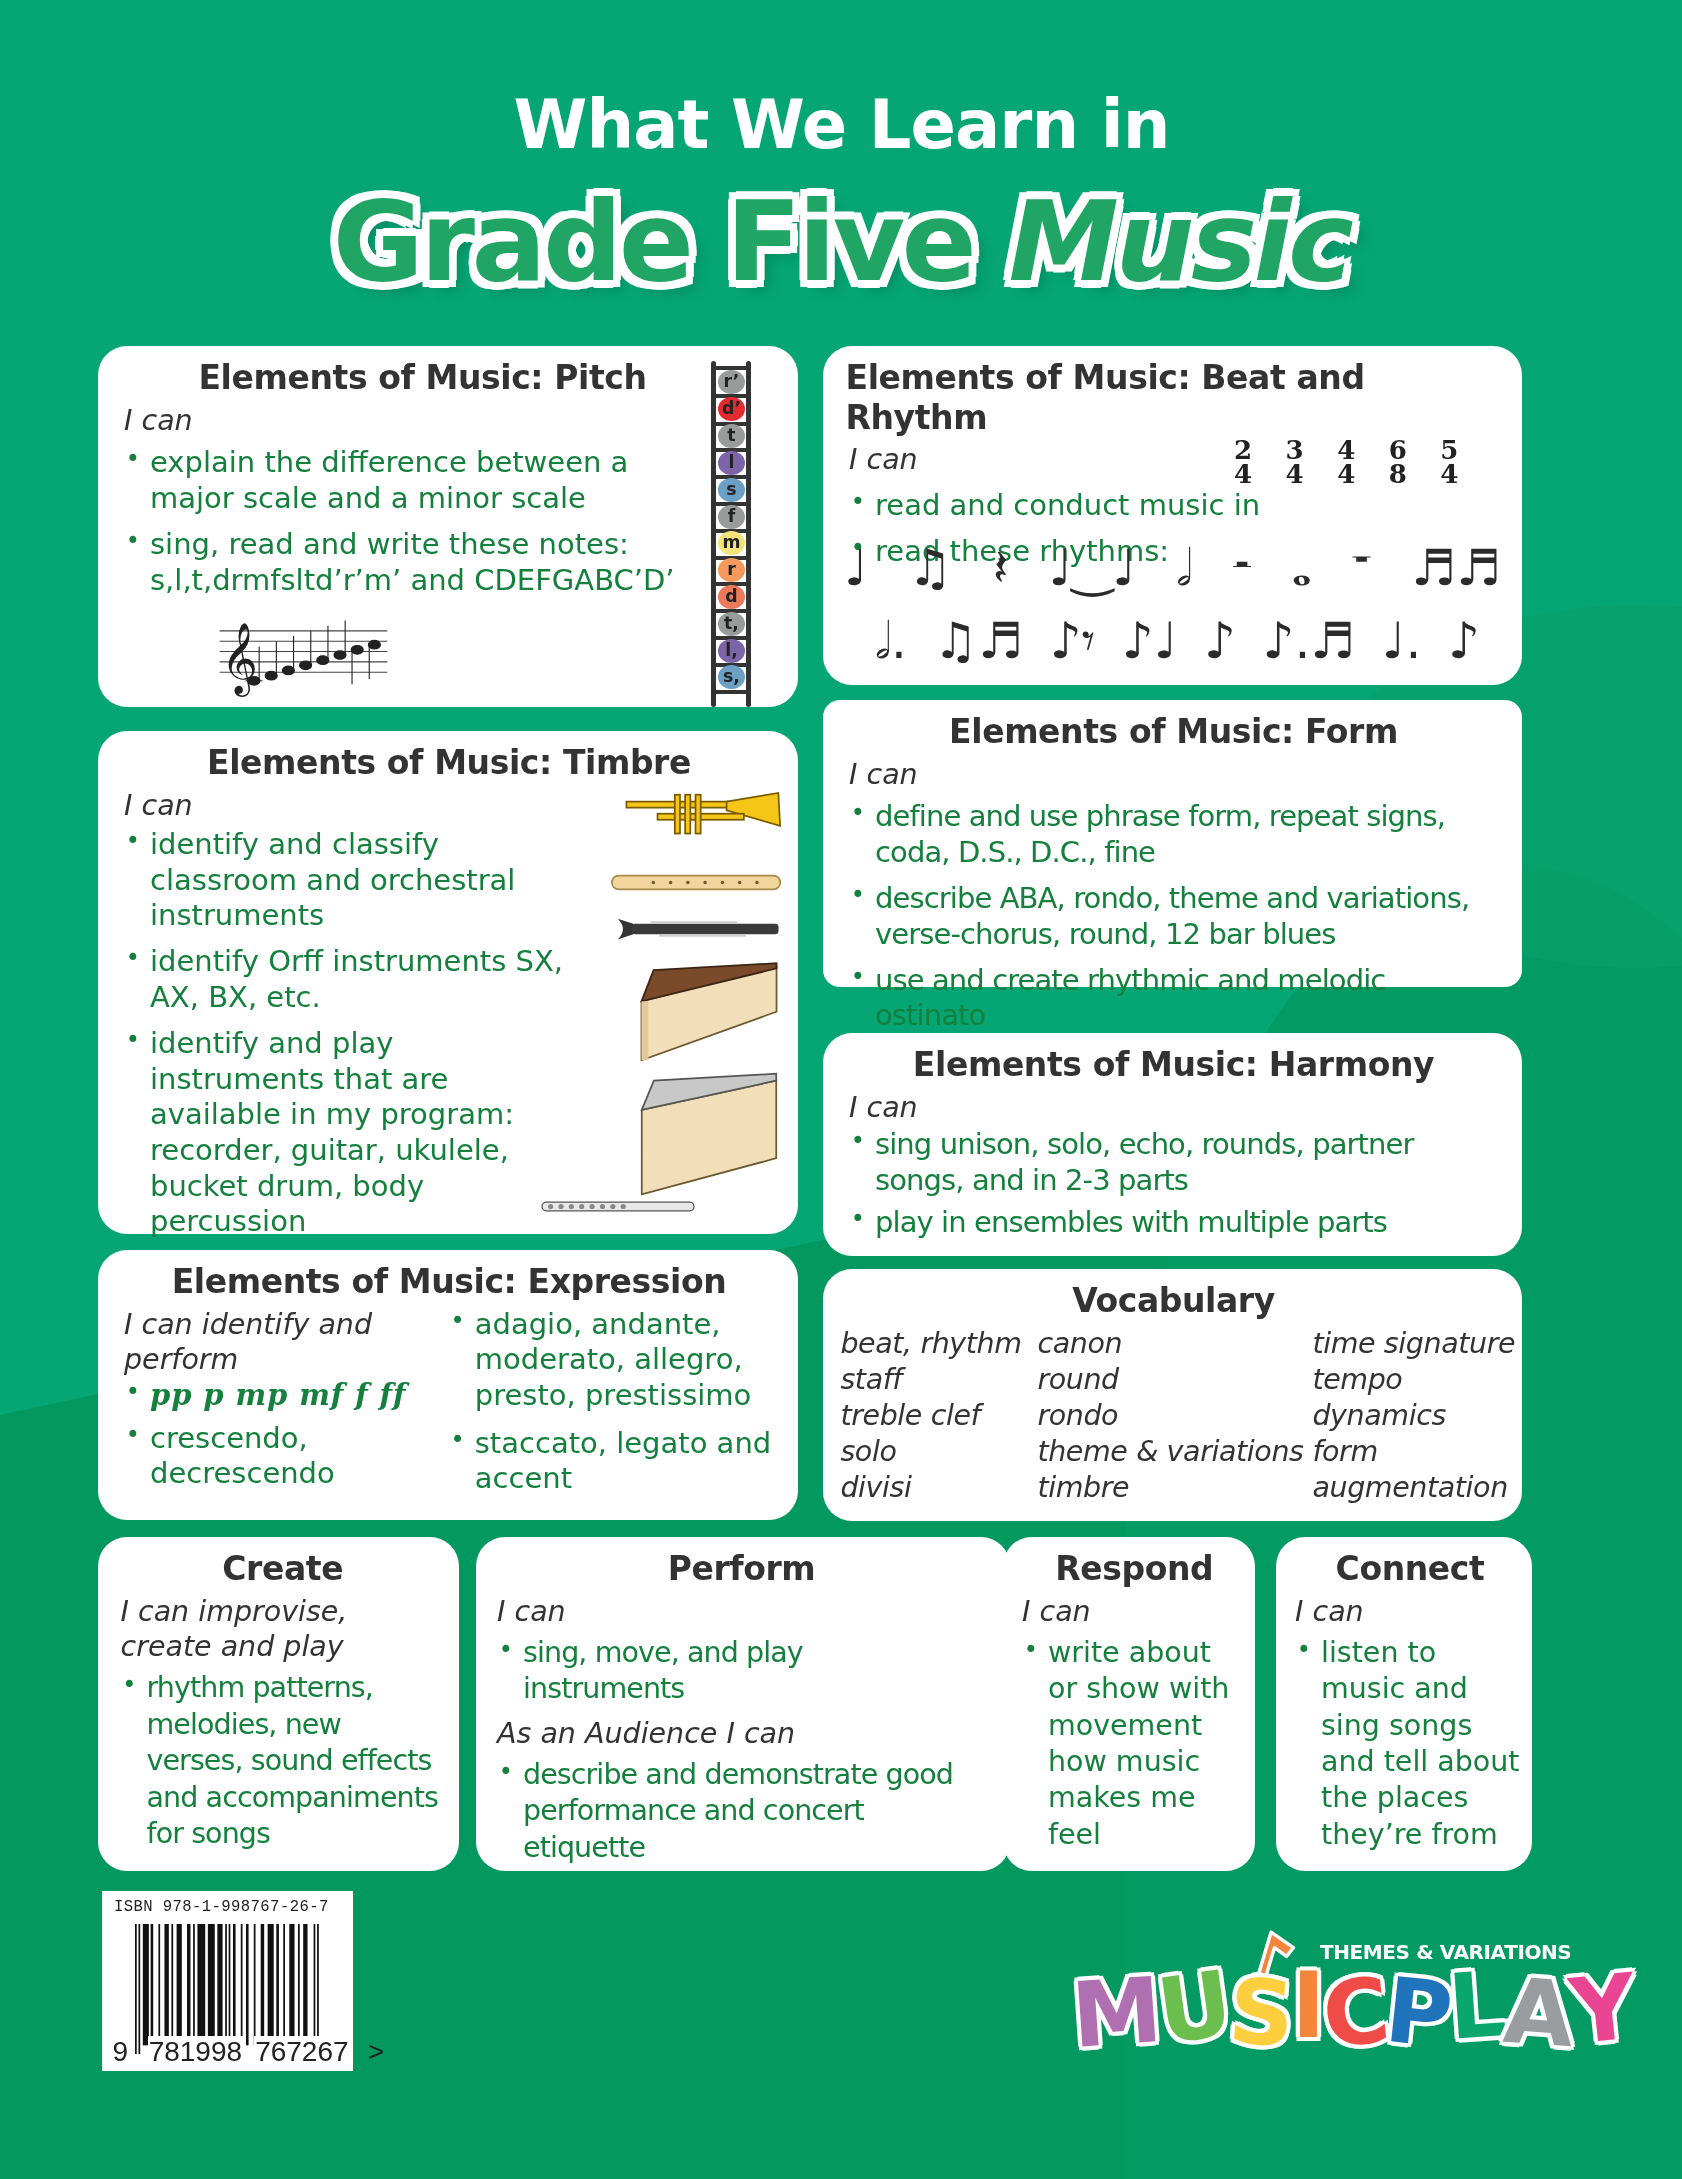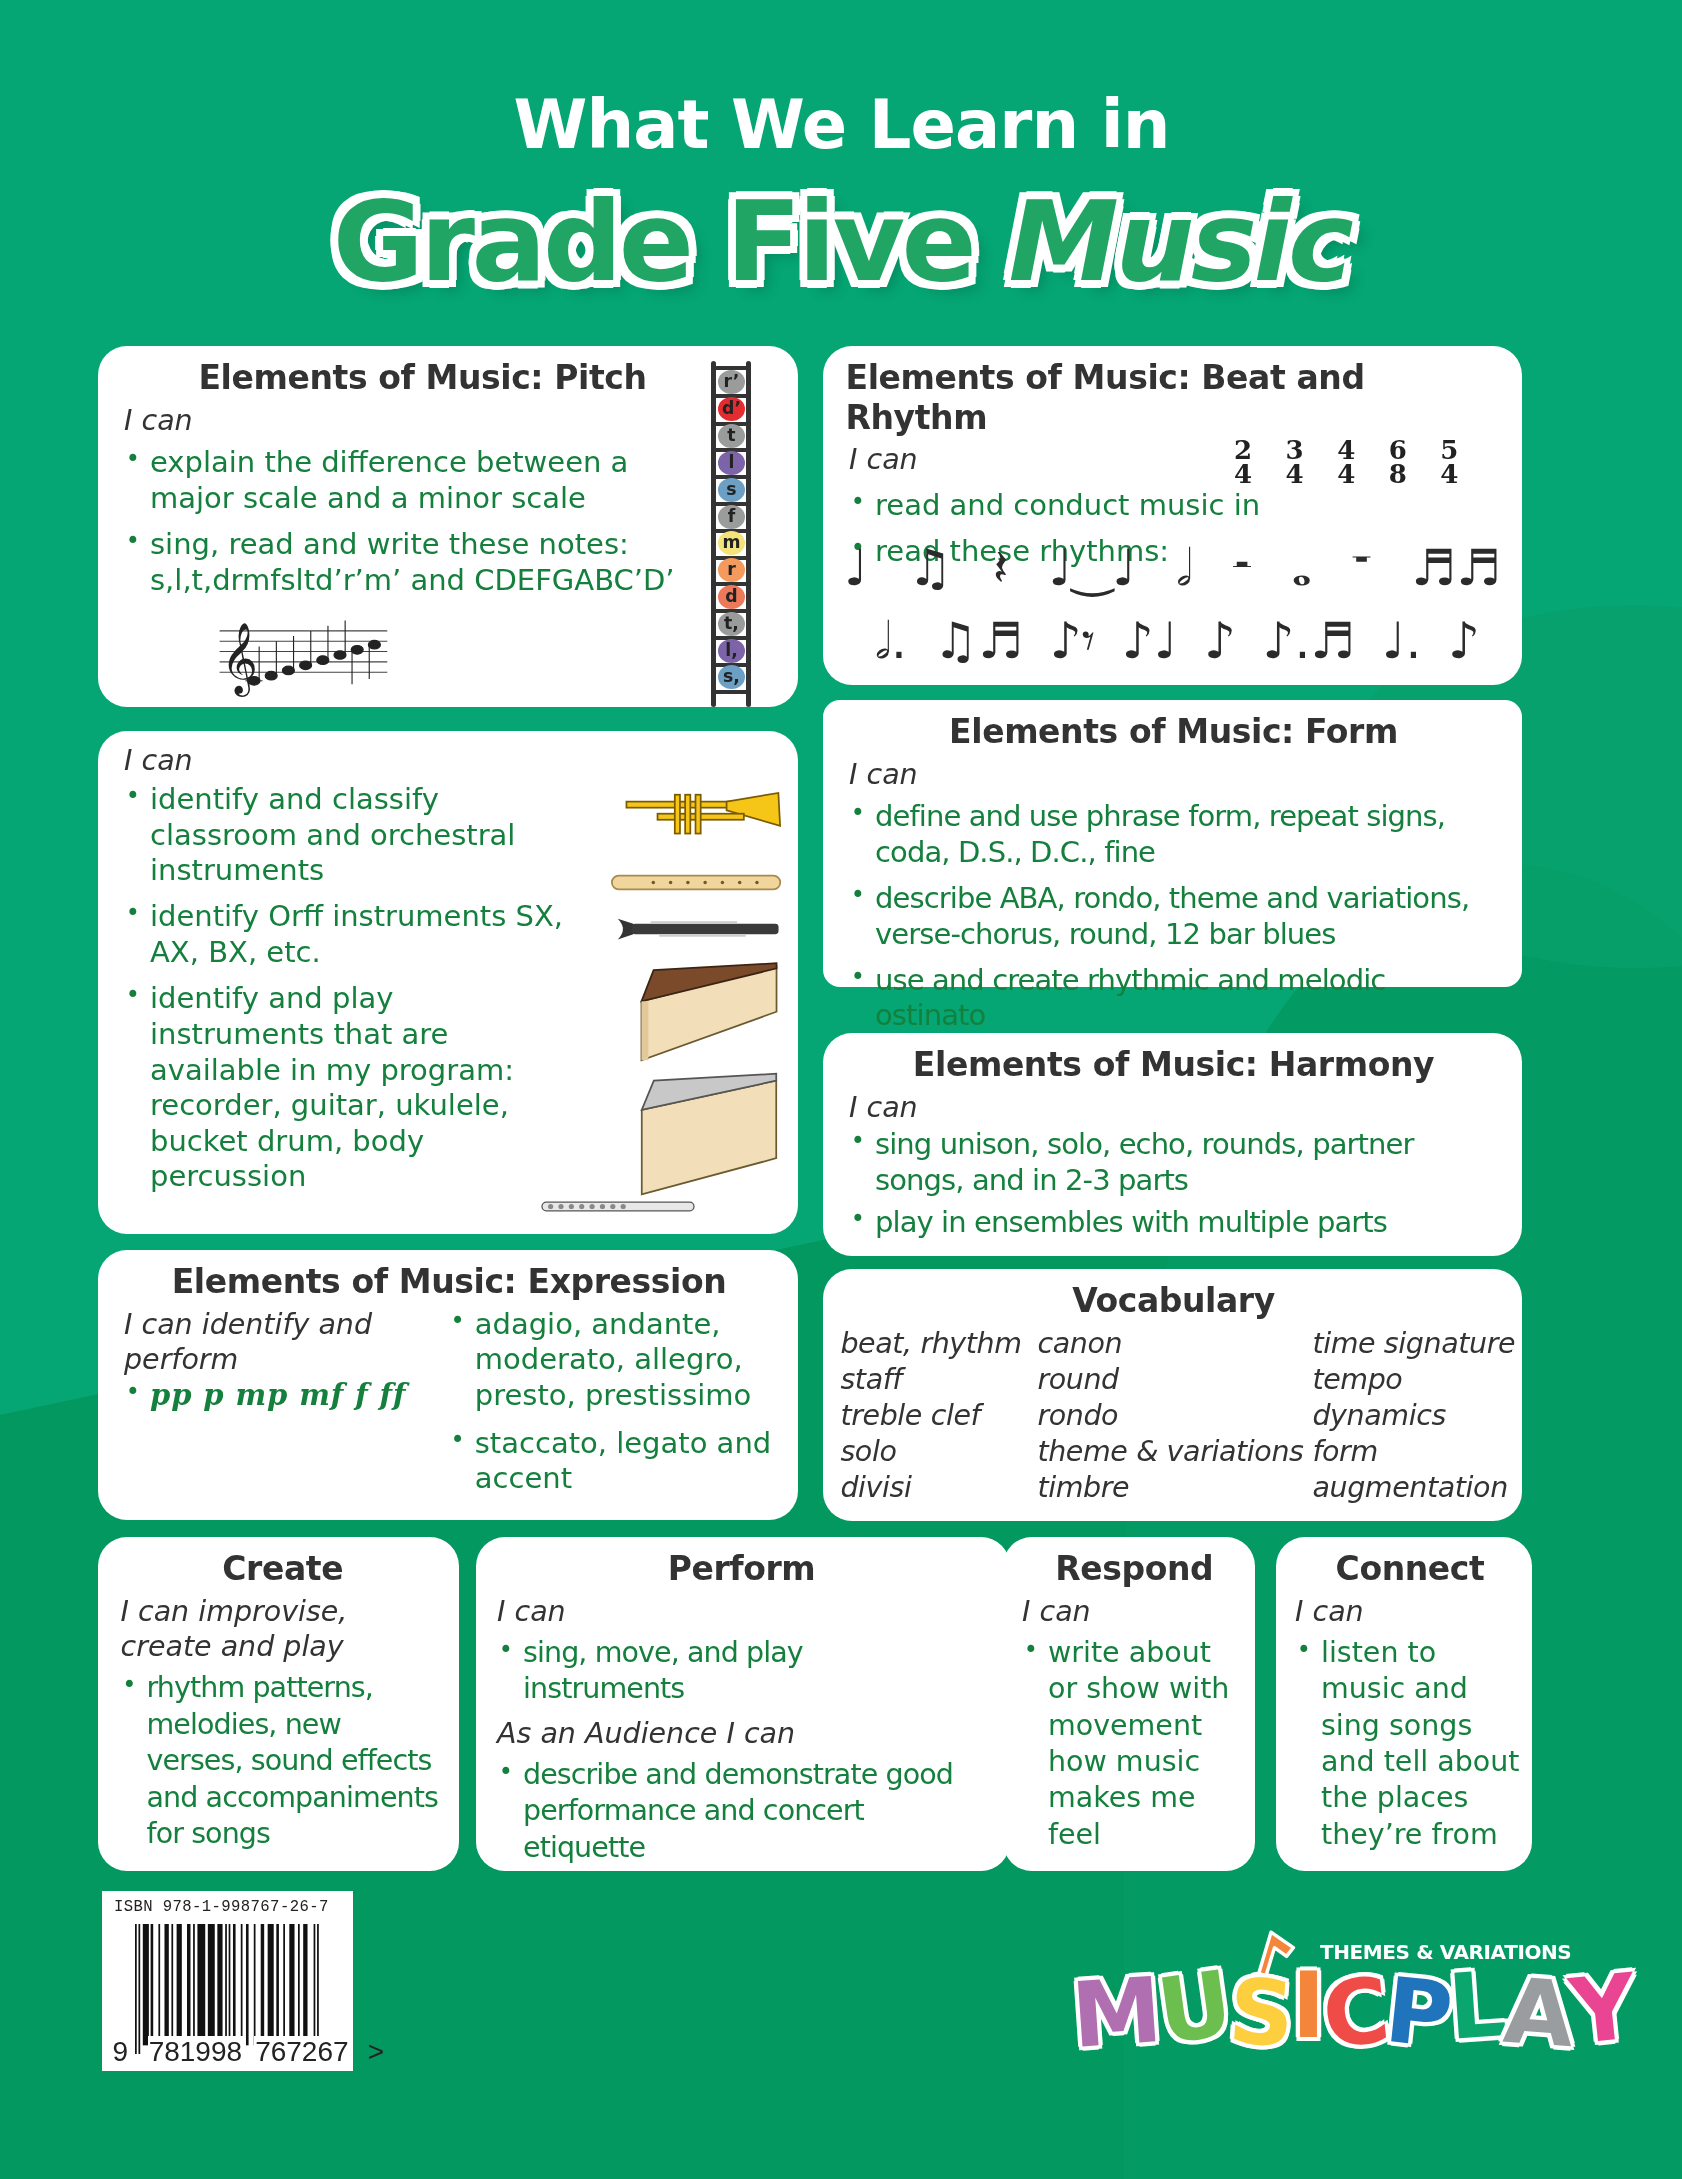--- a/index.html
+++ b/index.html
@@ -267,20 +267,21 @@
 <div class="card" id="c-harm">
   <h2>Elements of Music: Harmony</h2>
   <div class="ican">I can</div>
   <ul class="bl narrow">
     <li style="margin-top:1.7px;">sing unison, solo, echo, rounds, partner songs, and in 2-3 parts</li>
     <li>play in ensembles with multiple parts</li>
   </ul>
 </div>
 
 <div class="card" id="c-timbre">
+  <h2>Elements of Music: Timbre</h2>
   <div class="text">
     <div class="ican">I can</div>
     <ul class="bl">
       <li style="margin-top:3.5px;">identify and classify classroom and orchestral instruments</li>
       <li style="margin-top:10.4px;">identify Orff instruments SX, AX, BX, etc.</li>
       <li style="margin-top:10.4px;">identify and play instruments that are available in my program: recorder, guitar, ukulele, bucket drum, body percussion</li>
     </ul>
   </div>
 </div>
 
@@ -337,20 +338,21 @@
     </g>
 </svg>
 
 <div class="card" id="c-expr">
   <h2>Elements of Music: Expression</h2>
   <div class="expr-cols">
     <div class="expr-col1">
       <div class="ican">I can identify and perform</div>
       <ul class="bl">
         <li style="margin-top:0;"><span class="dyn">pp  p  mp  mf  f  ff</span></li>
+        <li>crescendo, decrescendo</li>
       </ul>
     </div>
     <div class="expr-col2">
       <ul class="bl">
         <li style="margin-top:0;">adagio, andante, moderato, allegro, presto, prestissimo</li>
         <li style="margin-top:12px;">staccato, legato and accent</li>
       </ul>
     </div>
   </div>
 </div>

